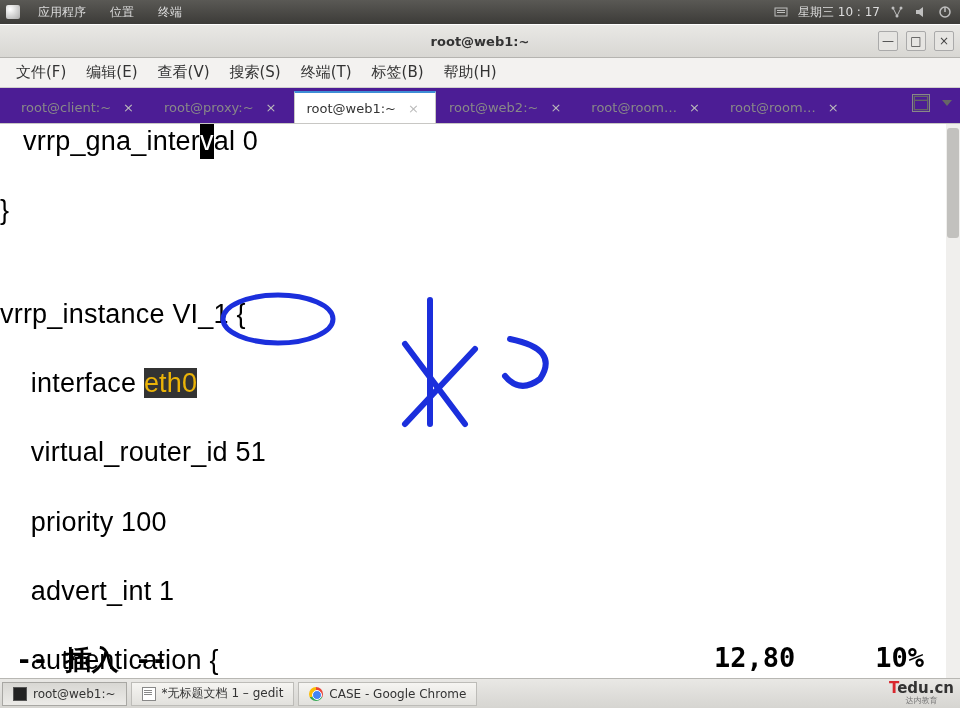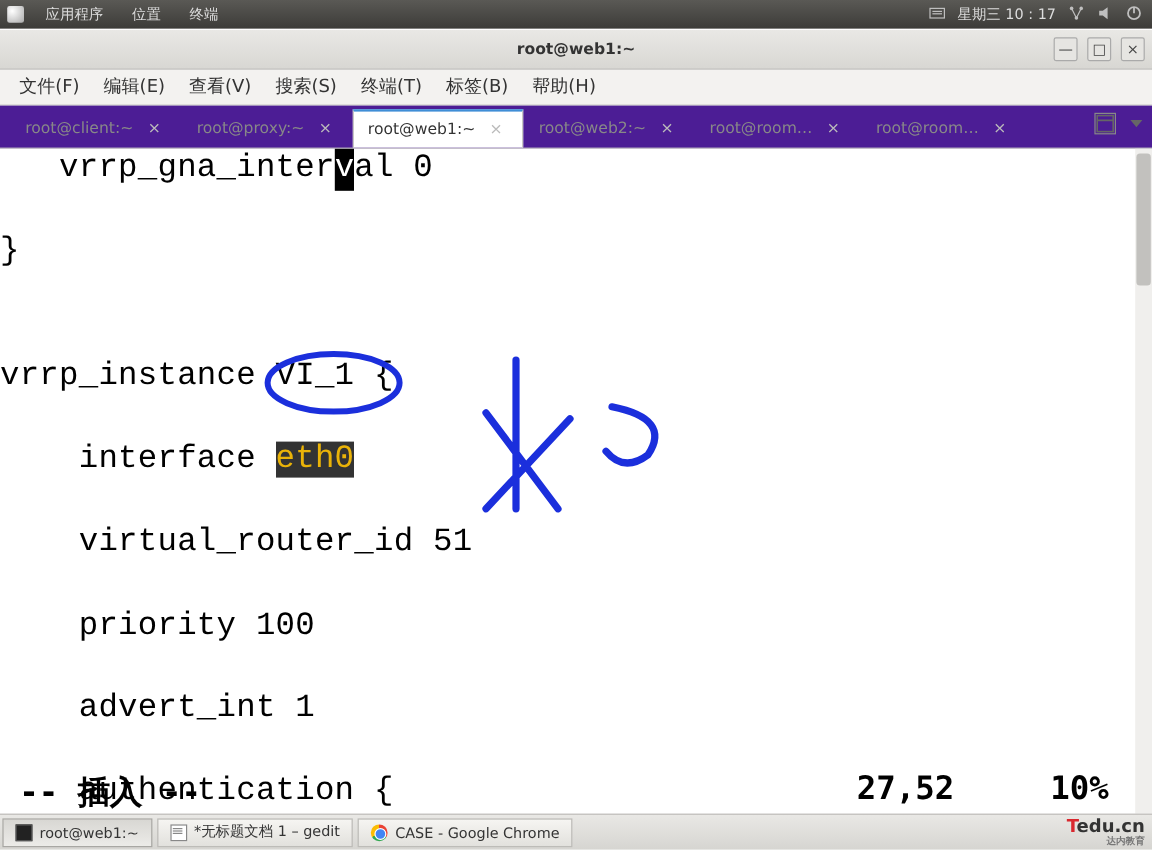--- a/index.html
+++ b/index.html
@@ -3,21 +3,21 @@
 <meta charset="utf-8">
 <style>
 html,body{margin:0;padding:0;width:960px;height:720px;overflow:hidden;font-family:"DejaVu Sans",Arial,sans-serif;background:#fff}
 *{box-sizing:border-box}
 
 
 .top-panel{height:24px;background:linear-gradient(#5a5955,#3c3b38);color:#ddd;display:flex;align-items:center;font-size:12px}
 .top-panel .left{display:flex;align-items:center}
 .top-panel .menu-item{padding:0 12px;cursor:pointer}
 .top-panel .spacer{flex:1}
-.top-panel .right{display:flex;gap:10px;padding-right:8px}
+.top-panel .right{display:flex;align-items:center;gap:10px;padding-right:8px}
 .top-panel .tray-icon{width:14px;height:14px;display:inline-block;opacity:.9}
 .app-logo{width:14px;height:14px;margin:0 6px 0 6px;background:radial-gradient(circle at 30% 30%,#fff,#aaa);border-radius:2px}
 
 
 .title-bar{height:34px;background:linear-gradient(#e9e8e5,#d8d7d3);border-top:1px solid #fff;border-bottom:1px solid #b5b4b0;display:flex;align-items:center;justify-content:center;position:relative;font-size:13px;color:#333}
 .title-text{font-weight:bold}
 .win-ctrls{position:absolute;right:6px;top:6px;display:flex;gap:8px}
 .win-btn{width:20px;height:20px;border:1px solid #aaa;background:#e6e5e2;display:flex;align-items:center;justify-content:center;font-size:12px;color:#444;border-radius:2px;cursor:pointer}
 
 
@@ -28,21 +28,21 @@
 .tab-bar{height:36px;background:#4c1d95;border-bottom:1px solid #c8c7c4;display:flex;align-items:flex-end;padding-left:8px;position:relative}
 .tab{height:32px;padding:0 16px 0 12px;display:flex;align-items:center;gap:8px;font-size:13px;color:#888;border:1px solid transparent;border-bottom:none;position:relative;cursor:pointer}
 .tab.active{background:#fff;border-color:#c8c7c4;color:#333;border-top:2px solid #3f8ed6}
 .tab .close{color:#bbb;font-size:13px;margin-left:4px}
 .tab-bar .right-ctrls{position:absolute;right:8px;top:6px;display:flex;gap:12px;align-items:center;color:#666}
 .newtab-icon{width:18px;height:18px;border:1px solid #888;display:flex;align-items:center;justify-content:center;font-size:11px}
 .arrow-down{width:0;height:0;border-left:5px solid transparent;border-right:5px solid transparent;border-top:6px solid #666}
 
 
 .term-wrap{position:relative;height:554px;background:#fff}
-.term{position:absolute;left:0;top:0;right:14px;bottom:0;font-family:Liberation Mono, monospace;font-size:27px;line-height:34.6px;white-space:pre;color:#000;letter-spacing:0.2px}
+.term{position:absolute;left:0;top:0;right:14px;bottom:0;font-family:Liberation Sans, sans-serif;font-size:27px;line-height:34.6px;white-space:pre;color:#000;letter-spacing:0.2px}
 .term .line{display:block}
 .scrollbar{position:absolute;right:0;top:0;bottom:0;width:14px;background:#f0efed}
 .scroll-thumb{position:absolute;right:1px;top:4px;width:12px;height:110px;background:#c2c1be;border-radius:3px}
 
 .cursor-block{display:inline-block;background:#000;color:#fff}
 .hl{background:#333;color:#eab308}
 .status-wrap{position:absolute;left:0;right:14px;bottom:0;display:flex;font-family:"DejaVu Sans Mono",monospace;font-size:27px;font-weight:bold}
 .status-left{padding-left:16px}
 .status-mid{flex:1}
 .status-pos{padding-right:80px}
@@ -57,21 +57,21 @@
 .task{height:24px;margin:0 2px;padding:0 10px;display:flex;align-items:center;gap:6px;border:1px solid #bdbcb8;background:linear-gradient(#f6f5f2,#e2e1dd);cursor:pointer;max-width:250px;overflow:hidden;white-space:nowrap}
 .task.active{background:linear-gradient(#d8d7d3,#ecebe8);border-color:#a8a7a3}
 .task .ico{width:14px;height:14px;flex:0 0 14px}
 .ico-term{background:#222;border:1px solid #555}
 .ico-gedit{background:#fff;border:1px solid #888;position:relative}
 .ico-gedit::after{content:"";position:absolute;left:1px;top:2px;width:8px;height:1px;background:#888;box-shadow:0 2px 0 #888,0 4px 0 #888}
 .ico-chrome{border-radius:50%;background:conic-gradient(#ea4335 0 120deg,#34a853 120deg 240deg,#fbbc05 240deg 360deg);position:relative}
 .ico-chrome::after{content:"";position:absolute;left:3px;top:3px;width:8px;height:8px;border-radius:50%;background:#4285f4;border:1px solid #fff}
 .watermark{position:absolute;right:6px;bottom:2px;font-size:15px;font-weight:bold}
 .watermark .t{color:#d9272e}.watermark .e{color:#333}.watermark .cn{color:#333}
-.watermark .sub{font-size:8px;color:#777;font-weight:bold;display:block;text-align:right;margin-top:-2px}
+.watermark .sub{font-size:8px;color:#777;font-weight:normal;display:block;text-align:center;margin-top:-2px}
 </style>
 </head>
 <body>
 
 <div class="top-panel">
   <div class="left">
     <span class="app-logo"></span>
     <span class="menu-item">应用程序</span>
     <span class="menu-item">位置</span>
     <span class="menu-item">终端</span>
@@ -168,21 +168,21 @@
 
 
 
 
 
 </div>
 
   <div class="status-wrap">
     <span class="status-left">-- 插入 --</span>
     <span class="status-mid"></span>
-    <span class="status-pos">27,52</span>
+    <span class="status-pos">12,80</span>
     <span class="status-pct">10%</span>
   </div>
 
   <div class="annot">
     <svg width="960" height="560">
 
       <ellipse cx="278" cy="195" rx="55" ry="24" fill="none" stroke="#1b2fdc" stroke-width="5"></ellipse>
 
       <path d="M405 220 L465 300 M405 300 L475 225 M430 176 L430 300" stroke="#1b2fdc" stroke-width="6" fill="none" stroke-linecap="round"></path>
 

